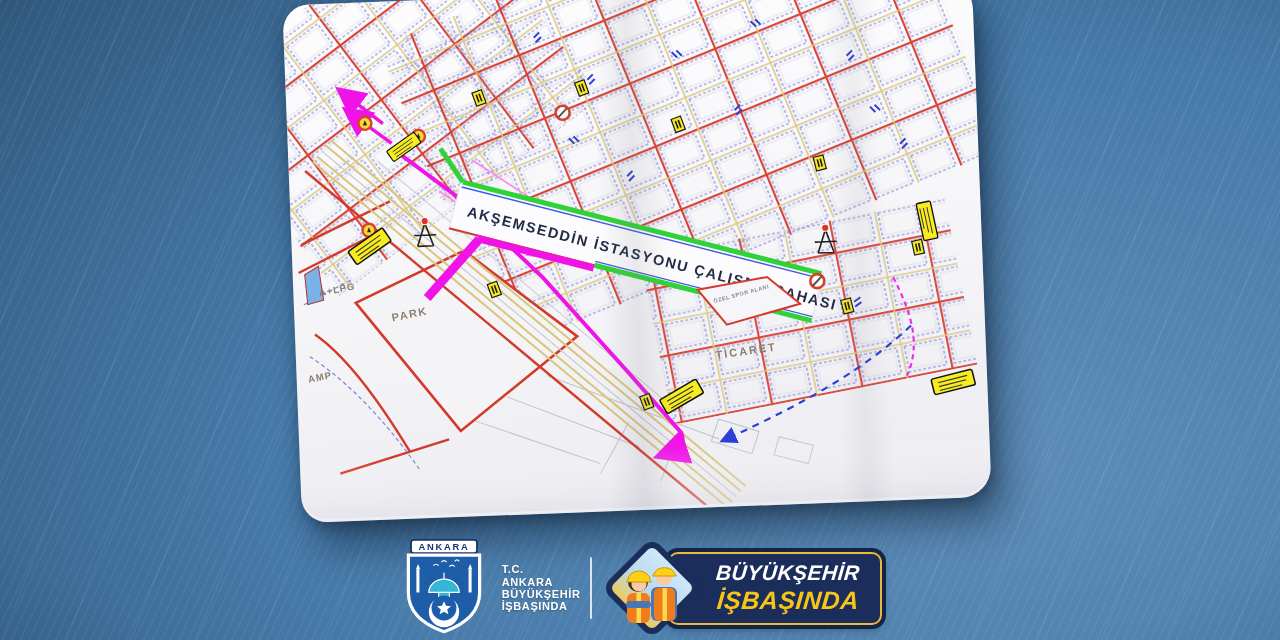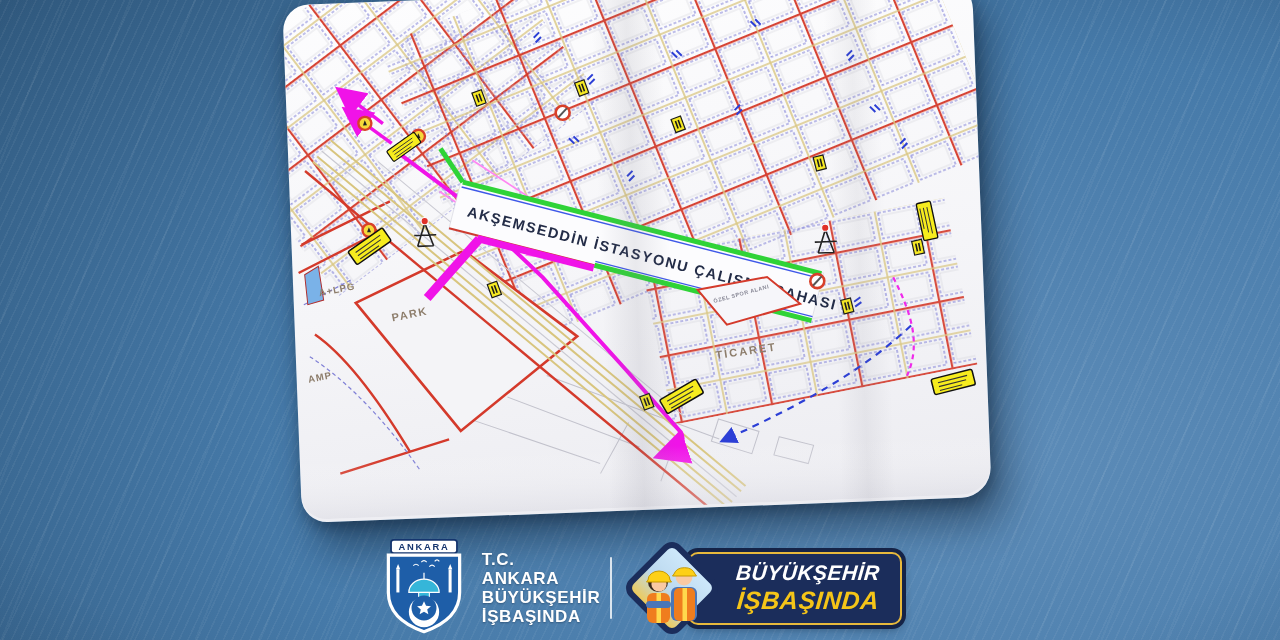--- a/index.html
+++ b/index.html
@@ -23,21 +23,21 @@
   }
   .paper .fold{position:absolute;top:0;bottom:0;width:70px;pointer-events:none;
     background:linear-gradient(90deg,rgba(120,120,135,0) 0%,rgba(120,120,135,.14) 50%,rgba(120,120,135,0) 100%);}
   .paper .fold.f1{left:308px;}
   .paper .fold.f2{left:540px;width:54px;opacity:.7;}
   .paper svg{position:absolute;inset:0;border-radius:inherit;}
   
   .footer{position:absolute;left:0;right:0;bottom:0;height:104px;
     display:flex;align-items:center;justify-content:center;gap:0;}
   .brand{display:flex;align-items:center;gap:12px;}
-  .org{color:#fff;font-weight:bold;font-size:17px;line-height:1.13;letter-spacing:.6px;
+  .org{color:#fff;font-weight:bold;font-size:11px;line-height:1.13;letter-spacing:.6px;
     text-shadow:0 1px 2px rgba(0,20,40,.35);}
   .divider{width:2px;height:62px;background:rgba(255,255,255,.8);border-radius:1px;margin:0 10px;}
   .campaign{position:relative;display:flex;align-items:center;height:100px;}
   .campaign .workers{position:relative;z-index:2;width:100px;height:100px;}
   .pill{
     margin-left:-34px;z-index:1;background:#1b2d5b;border:2px solid #e7b93c;
     box-shadow:0 0 0 4px #152347, 0 4px 10px rgba(5,15,30,.4);
     border-radius:10px;padding:7px 20px 8px 46px;text-align:center;
   }
   .pill .l1{color:#fff;font-size:21px;font-weight:800;font-style:italic;letter-spacing:.5px;transform:skewX(-5deg);}

